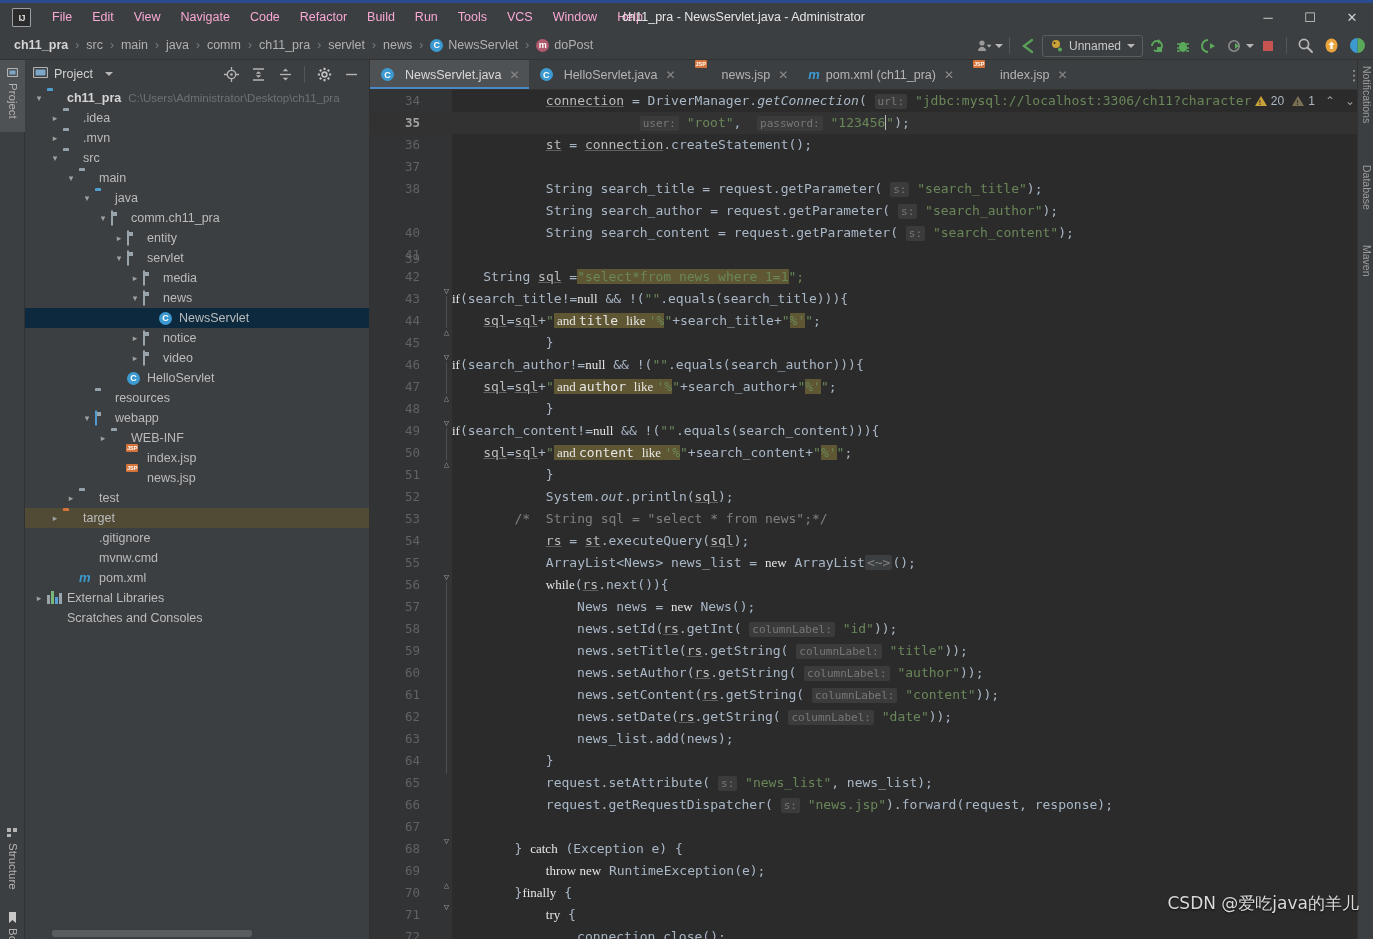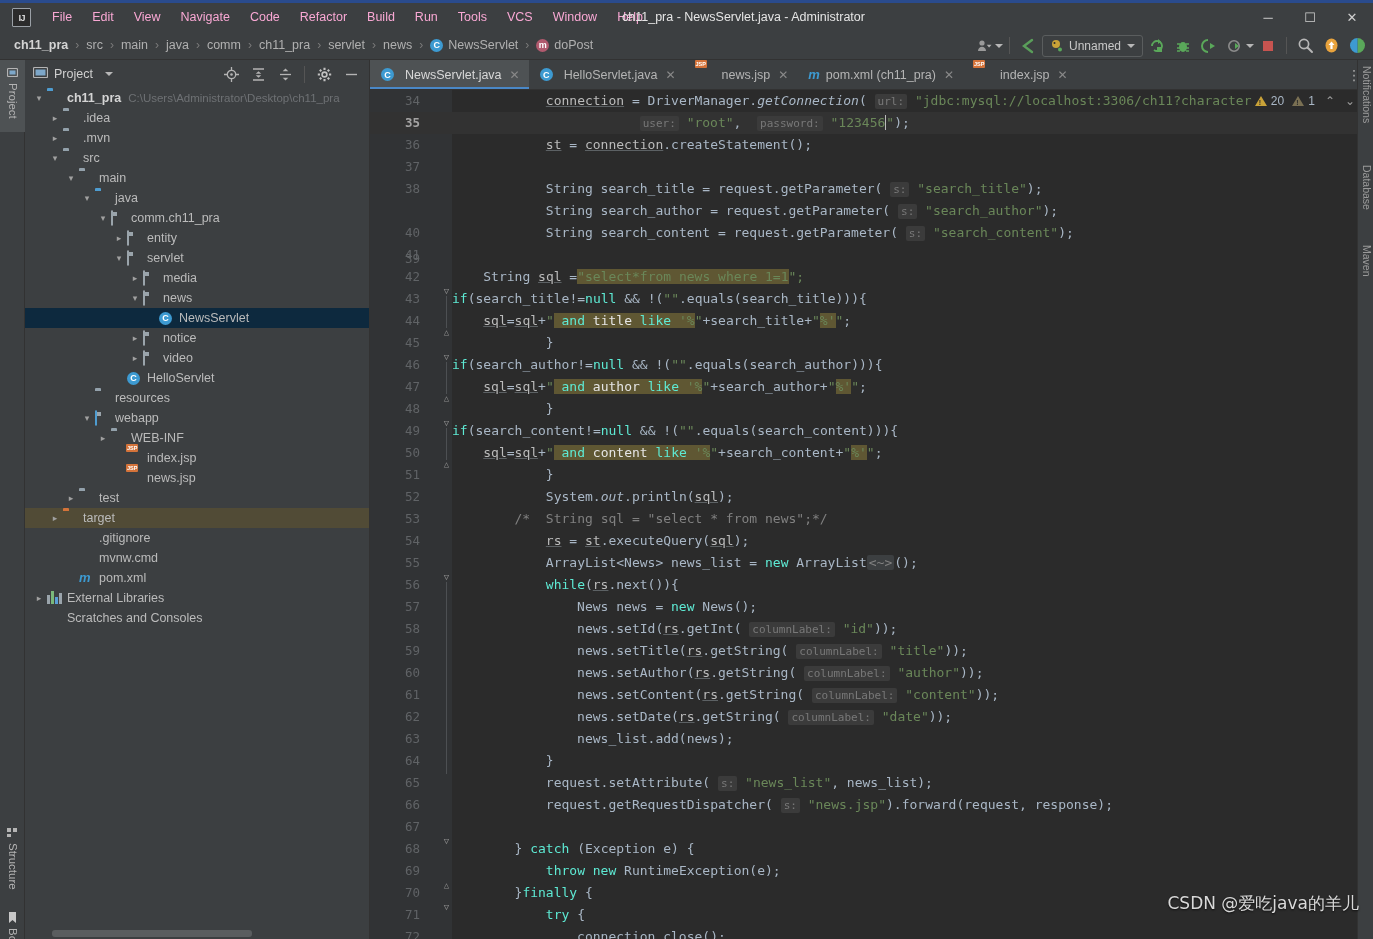--- a/index.html
+++ b/index.html
@@ -112,21 +112,21 @@
   .fold   { position:absolute; left:70px; top:0; width:12px; height:849px; background:#313335; }
   .codewrap { position:absolute; left:0; top:0; right:0; bottom:0; }
   .ln { position:absolute; left:0; width:50px; text-align:right; color:#606366; font-size:12.5px;
         font-family:"DejaVu Sans Mono", monospace; }
   .ln.cur { color:#a4a3a3; font-weight:bold; }
   .cur-row { position:absolute; left:0; width:1003px; height:22px; background:#323232; }
   .code { position:absolute; left:82px; white-space:pre; font-family:"DejaVu Sans Mono", monospace;
           font-size:13px; line-height:22px; height:22px; }
 
   
-  .kw   { color:#5eead4; }
+  .kw   { color:#e5e5e5;font-family:Liberation Serif, serif; }
   .str  { color:#6a8759; }
   .cmt  { color:#808080; }
   .fld  { color:#e5e5e5; }
   .pln  { color:#a9b7c6; }
   .stat { color:#a9b7c6; font-style:italic; }
   .und  { text-decoration:underline; text-decoration-color:#5c6164; }
   .hint { background:#3b3b3b; color:#787878; font-size:11px; padding:1px 3px; border-radius:2px;
           font-style:normal; }
   .hl   { background:#5f5733; }
   .chip { background:#3c3f41; color:#808080; padding:0 2px; border-radius:2px; }

